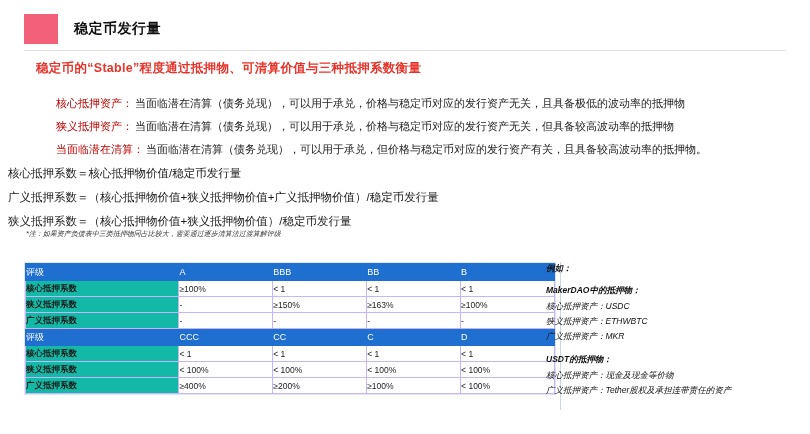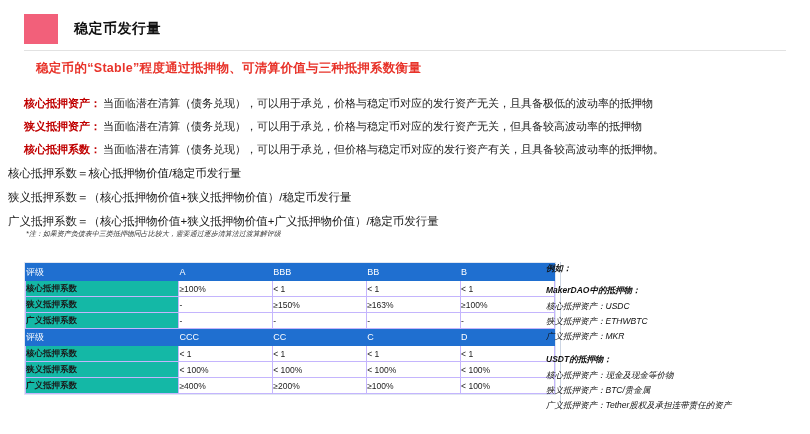--- a/index.html
+++ b/index.html
@@ -67,23 +67,24 @@
   }
   .def-row {
     display: flex;
     align-items: baseline;
     margin-bottom: 8px;
     font-size: 11px;
     line-height: 15px;
   }
   .def-term {
     color: #c00000;
-    font-weight: bold;
+    font-weight: normal;
     white-space: nowrap;
     margin-right: 2px;
+    margin-left: 32px;
   }
   .def-text {
     color: #222222;
   }
   
   .formulas {
     position: absolute;
     left: 8px;
     top: 166px;
     width: 770px;
@@ -191,29 +192,29 @@
   <div class="defs">
     <div class="def-row">
       <span class="def-term">核心抵押资产：</span>
       <span class="def-text">当面临潜在清算（债务兑现），可以用于承兑，价格与稳定币对应的发行资产无关，且具备极低的波动率的抵押物</span>
     </div>
     <div class="def-row">
       <span class="def-term">狭义抵押资产：</span>
       <span class="def-text">当面临潜在清算（债务兑现），可以用于承兑，价格与稳定币对应的发行资产无关，但具备较高波动率的抵押物</span>
     </div>
     <div class="def-row">
-      <span class="def-term">核心抵押系数：</span>
+      <span class="def-term">当面临潜在清算：</span>
       <span class="def-text">当面临潜在清算（债务兑现），可以用于承兑，但价格与稳定币对应的发行资产有关，且具备较高波动率的抵押物。</span>
     </div>
   </div>
 
   <div class="formulas">
     <div class="formula">核心抵押系数＝核心抵押物价值/稳定币发行量</div>
+    <div class="formula">广义抵押系数＝（核心抵押物价值+狭义抵押物价值+广义抵押物价值）/稳定币发行量</div>
     <div class="formula">狭义抵押系数＝（核心抵押物价值+狭义抵押物价值）/稳定币发行量</div>
-    <div class="formula">广义抵押系数＝（核心抵押物价值+狭义抵押物价值+广义抵押物价值）/稳定币发行量</div>
   </div>
 
   <div class="footnote">*注：如果资产负债表中三类抵押物同占比较大，需要通过逐步清算法过渡算解评级</div>
 
   <div class="table-wrap">
     <table class="grade">
       <colgroup>
         <col class="c0">
           <col class="cx">
           <col class="cx">
@@ -289,18 +290,17 @@
     <div class="side-block">
       <div class="sb-head">MakerDAO中的抵押物：</div>
       <div class="sb-line">核心抵押资产：USDC</div>
       <div class="sb-line">狭义抵押资产：ETHWBTC</div>
       <div class="sb-line">广义抵押资产：MKR</div>
     </div>
 
     <div class="side-block">
       <div class="sb-head">USDT的抵押物：</div>
       <div class="sb-line">核心抵押资产：现金及现金等价物</div>
-      <div class="sb-line">狭义抵押资产：BTC/贵金属</div>
       <div class="sb-line">广义抵押资产：Tether股权及承担连带责任的资产</div>
     </div>
   </div>
 
 </div>
 
 </body></html>

